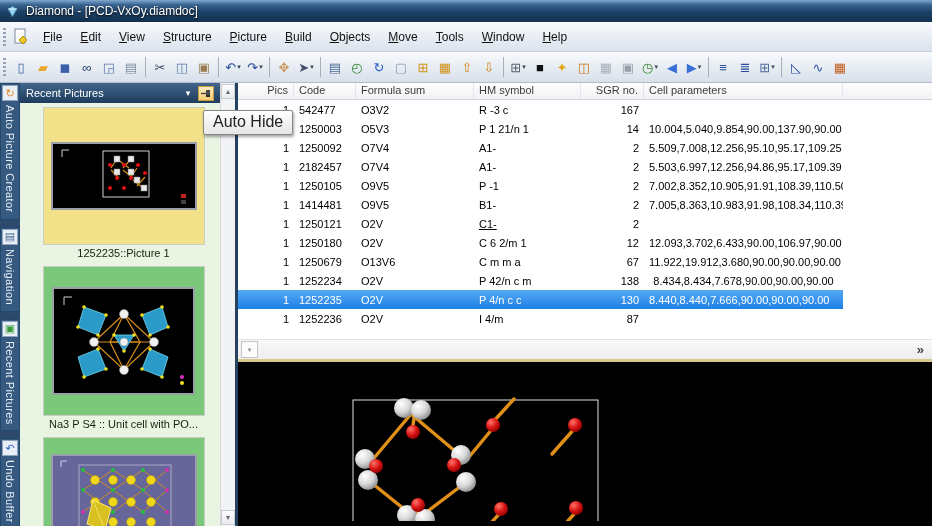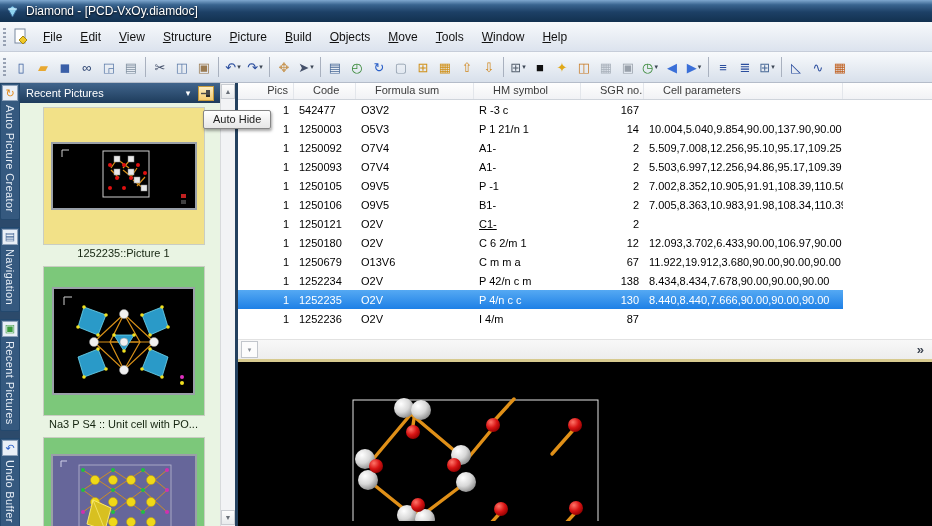--- a/index.html
+++ b/index.html
@@ -55,38 +55,38 @@
   .card-label { text-align:center; color:#14240f; padding:2px 0 1px 0; white-space:nowrap; overflow:hidden; }
   .panel-scroll { position:absolute; right:0; top:0; bottom:0; width:15px; background:#f2f3f5; border-left:1px solid #d8dadc; }
   .ps-btn { position:absolute; left:0; width:14px; height:15px; background:linear-gradient(#fdfdfd,#e8eaec);
     border:1px solid #c9ccd1; color:#6a7078; font-size:7px; display:flex; align-items:center; justify-content:center; }
   .ps-up { top:1px; } .ps-down { bottom:1px; }
 
   
   .content { flex:1; display:flex; flex-direction:column; background:#fff; min-width:0; }
   .grid-header { height:17px; flex:0 0 17px; display:flex; background:linear-gradient(#fefefe,#f1f2f5);
     border-bottom:1px solid #cfd4db; color:#3c3c3c; }
-  .gh-cell { padding:1px 5px 0 19px; border-right:1px solid #e3e6eb; overflow:hidden; white-space:nowrap; }
+  .gh-cell { padding:1px 5px 0 5px; border-right:1px solid #e3e6eb; overflow:hidden; white-space:nowrap; }
   .gh-fill { flex:1; }
   .grid-row { height:19px; display:flex; align-items:center; color:#000; width:605px; }
   .grid-row.selected { background:linear-gradient(#55a9f3,#1e80e6); color:#fff; }
   .cell { padding:0 5px; white-space:nowrap; overflow:hidden; }
   .ralign { text-align:right; }
   .table-space { height:11px; }
   .strip { height:23px; flex:0 0 23px; background:linear-gradient(#f8f8f8,#ededed); border-top:1px solid #e2e2e2;
     border-bottom:3px solid #d7ca8f; display:flex; align-items:center; justify-content:space-between; padding:0 8px 0 3px; }
   .strip-dd { width:17px; height:17px; background:#fcfcfc; border:1px solid #c2c6cc; color:#8a9098; font-size:7px;
     display:flex; align-items:center; justify-content:center; }
   .strip-more { color:#3c4450; font-size:13px; font-weight:bold; }
   .view3d { flex:1; background:#000; line-height:0; }
 
   
   .tooltip { position:absolute; left:203px; top:110px; z-index:60; padding:2px 9px 3px 9px;
     background:linear-gradient(#ffffff,#e6e6e6); border:1px solid #868686; border-radius:2px;
-    box-shadow:1px 2px 3px rgba(0,0,0,.35); color:#222; font-size:11px; }
+    box-shadow:1px 2px 3px rgba(0,0,0,.35); color:#222; font-size:16px; }
 </style>
 </head>
 <body>
 
 <div class="window">
 
   <div class="titlebar">
     <svg width="15" height="15">
       <path d="M3 5 L7.5 2 L12 5 L7.5 13 Z" fill="#8fd4f0" stroke="#3a6a9a" stroke-width="1"></path>
       <path d="M3 5 L12 5" stroke="#d8f0fc" stroke-width="1"></path>
@@ -463,37 +463,37 @@
           <div class="grid-row">
             <span class="cell ralign" style="width: 56px;">1</span>
             <span class="cell" style="width: 62px;">1250092</span>
             <span class="cell" style="width: 118px;">O7V4</span>
             <span class="cell" style="width: 107px;">A1-</span>
             <span class="cell ralign" style="width: 63px;">2</span>
             <span class="cell" style="width: 199px;">5.509,7.008,12.256,95.10,95.17,109.25</span>
           </div>
           <div class="grid-row">
             <span class="cell ralign" style="width: 56px;">1</span>
-            <span class="cell" style="width: 62px;">1250093</span>
+            <span class="cell" style="width: 62px;">2182457</span>
             <span class="cell" style="width: 118px;">O7V4</span>
             <span class="cell" style="width: 107px;">A1-</span>
             <span class="cell ralign" style="width: 63px;">2</span>
             <span class="cell" style="width: 199px;">5.503,6.997,12.256,94.86,95.17,109.39</span>
           </div>
           <div class="grid-row">
             <span class="cell ralign" style="width: 56px;">1</span>
             <span class="cell" style="width: 62px;">1250105</span>
             <span class="cell" style="width: 118px;">O9V5</span>
             <span class="cell" style="width: 107px;">P -1</span>
             <span class="cell ralign" style="width: 63px;">2</span>
             <span class="cell" style="width: 199px;">7.002,8.352,10.905,91.91,108.39,110.50</span>
           </div>
           <div class="grid-row">
             <span class="cell ralign" style="width: 56px;">1</span>
-            <span class="cell" style="width: 62px;">1250106</span>
+            <span class="cell" style="width: 62px;">1414481</span>
             <span class="cell" style="width: 118px;">O9V5</span>
             <span class="cell" style="width: 107px;">B1-</span>
             <span class="cell ralign" style="width: 63px;">2</span>
             <span class="cell" style="width: 199px;">7.005,8.363,10.983,91.98,108.34,110.39</span>
           </div>
           <div class="grid-row">
             <span class="cell ralign" style="width: 56px;">1</span>
             <span class="cell" style="width: 62px;">1250121</span>
             <span class="cell" style="width: 118px;">O2V</span>
             <span class="cell" style="width: 107px; text-decoration: underline;">C1-</span>
@@ -514,21 +514,21 @@
             <span class="cell" style="width: 107px;">C m m a</span>
             <span class="cell ralign" style="width: 63px;">67</span>
             <span class="cell" style="width: 199px;">11.922,19.912,3.680,90.00,90.00,90.00</span>
           </div>
           <div class="grid-row">
             <span class="cell ralign" style="width: 56px;">1</span>
             <span class="cell" style="width: 62px;">1252234</span>
             <span class="cell" style="width: 118px;">O2V</span>
             <span class="cell" style="width: 107px;">P 42/n c m</span>
             <span class="cell ralign" style="width: 63px;">138</span>
-            <span class="cell" style="width: 199px;">8.434,8.434,7.678,90.00,90.00,90.00</span>
+            <span class="cell" style="width: 199px; text-align: center;">8.434,8.434,7.678,90.00,90.00,90.00</span>
           </div>
           <div class="grid-row selected">
             <span class="cell ralign" style="width: 56px;">1</span>
             <span class="cell" style="width: 62px;">1252235</span>
             <span class="cell" style="width: 118px;">O2V</span>
             <span class="cell" style="width: 107px;">P 4/n c c</span>
             <span class="cell ralign" style="width: 63px;">130</span>
             <span class="cell" style="width: 199px;">8.440,8.440,7.666,90.00,90.00,90.00</span>
           </div>
           <div class="grid-row">

